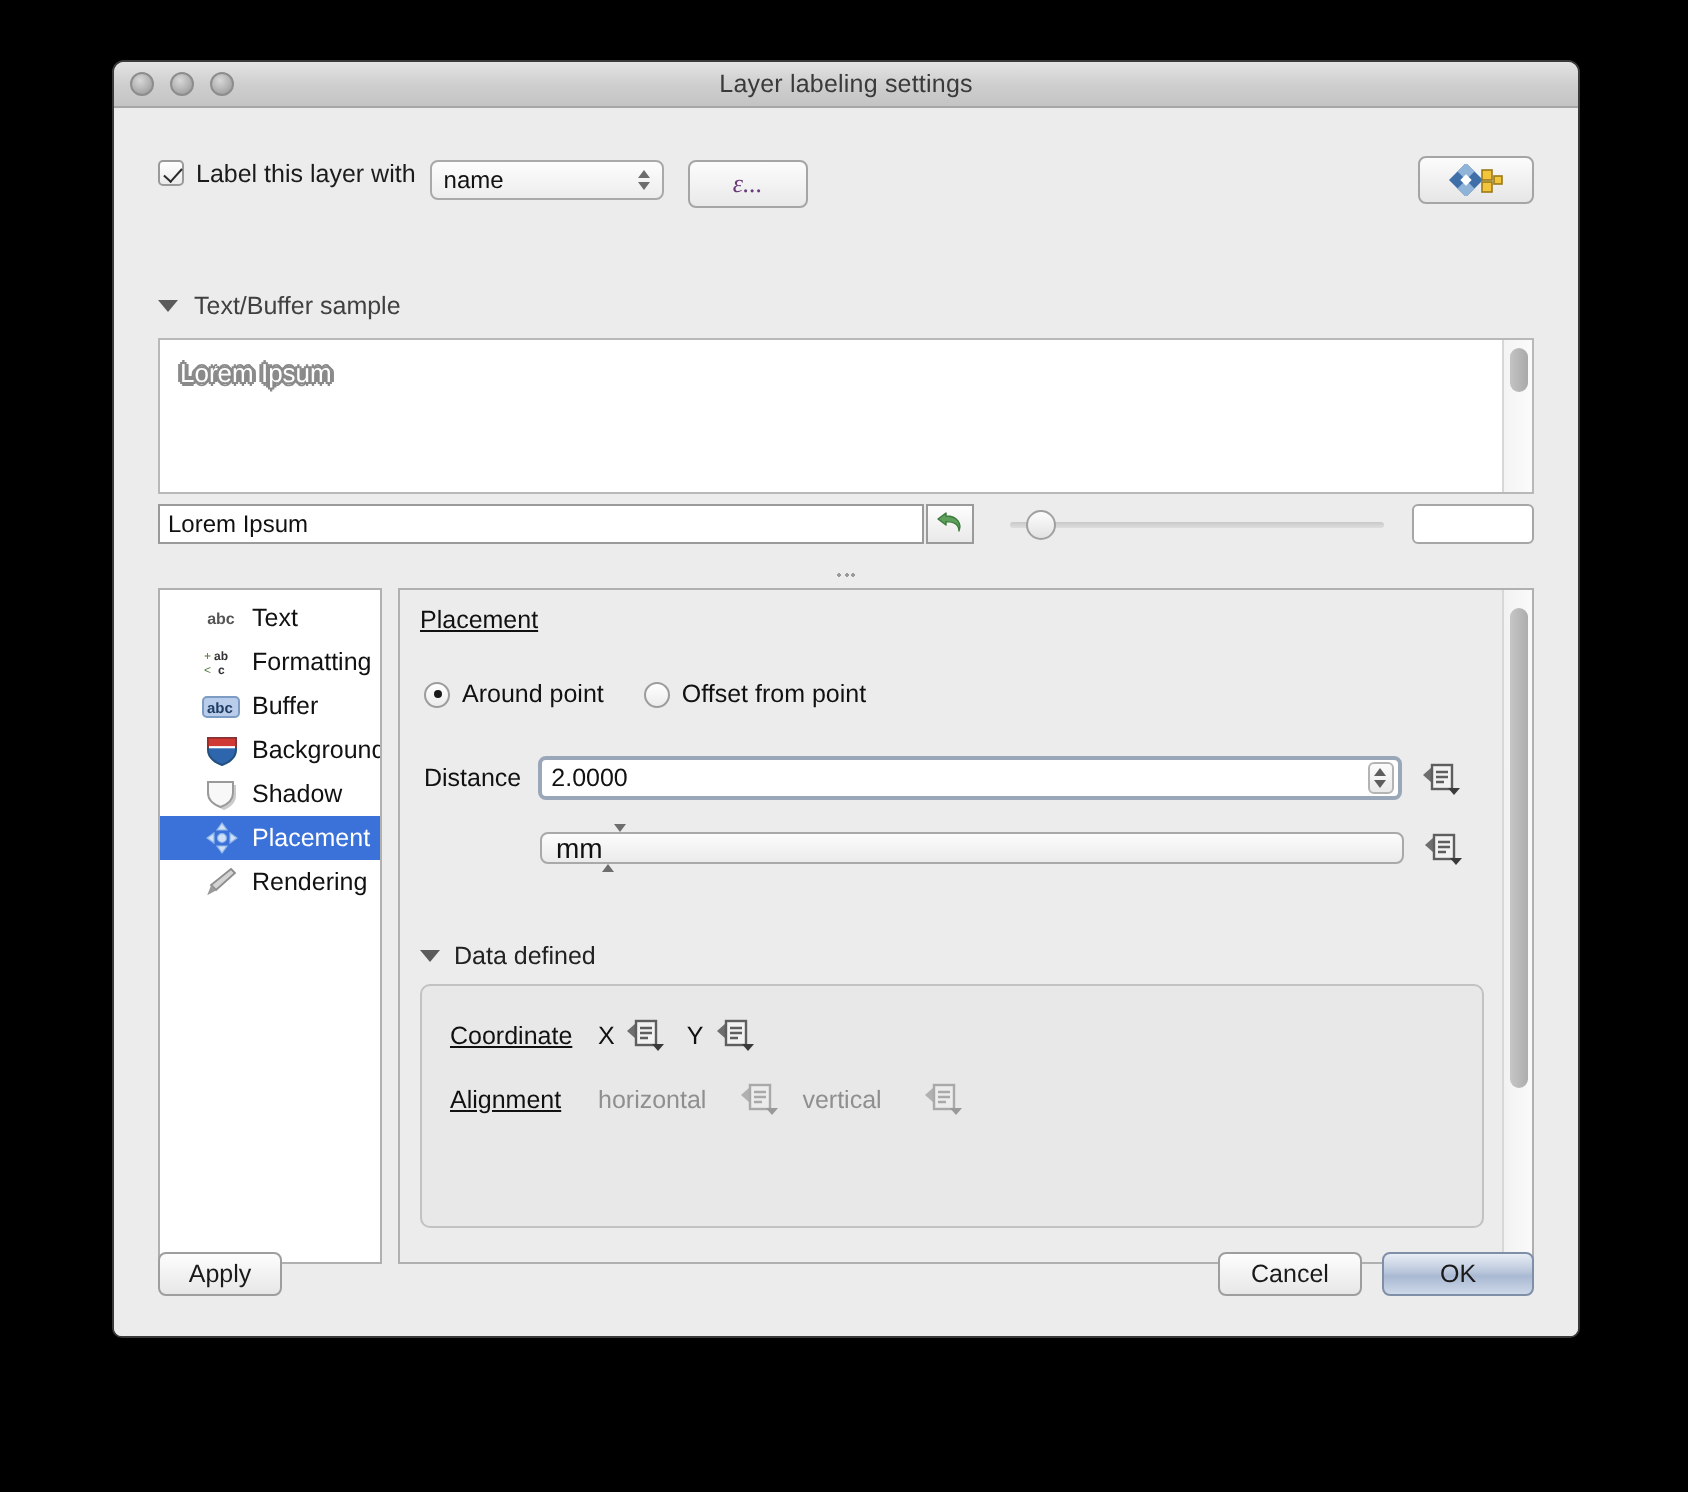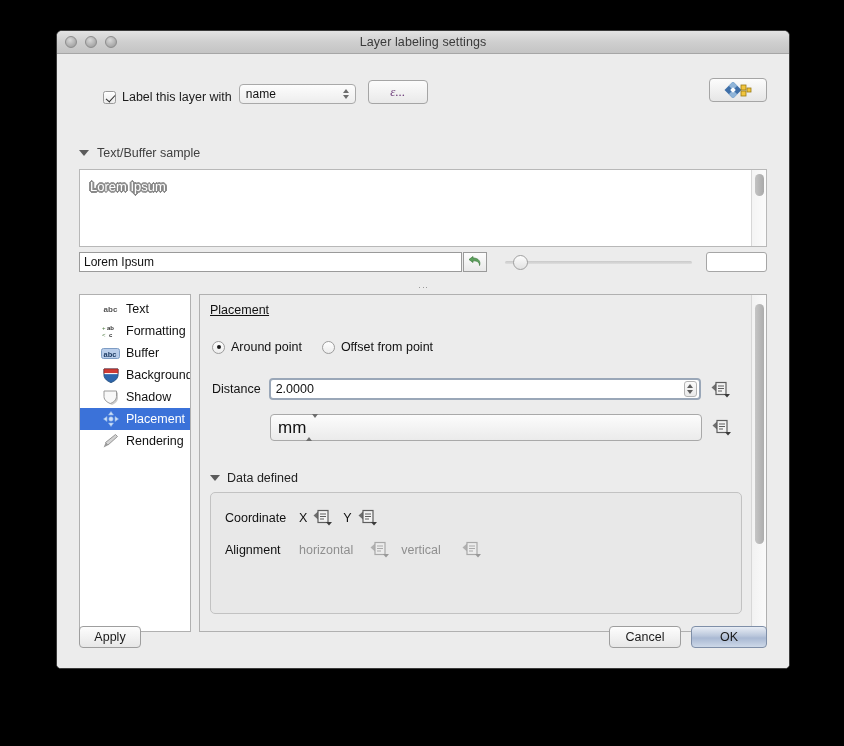--- a/index.html
+++ b/index.html
@@ -57,21 +57,21 @@
   .winbody {
     position: absolute;
     top: 23px; left: 0; right: 0; bottom: 0;
     background: #ececec;
   }
 
   
   .toprow {
     position: absolute;
     left: 22px; top: 26px;
-    display: flex; align-items: flex-end; margin-left: 24px;
+    display: flex; align-items: flex-start;
   }
   .chk {
     width: 13px; height: 13px;
     border: 1px solid #9a9a9a;
     border-radius: 2.5px;
     background: linear-gradient(to bottom,#ffffff,#ebebeb);
     box-sizing: border-box;
     position: relative;
     flex: none;
   }
@@ -372,28 +372,28 @@
     width: 22px; height: 20px;
     display: flex; align-items: center; justify-content: center;
   }
 
   .unit-row {
     position: absolute;
     left: 70px; top: 119px;
     display: flex; align-items: center;
   }
   .unit-combo {
-    width: 432px; height: 27px;
+    width: 432px; height: 16px;
     background: linear-gradient(to bottom,#fcfcfc,#ebebeb);
     border: 1px solid #a9a9a9;
     border-radius: 4px;
     box-sizing: border-box;
     display: flex; align-items: center;
     padding-left: 7px;
-    font-size: 17px; color: #111;
+    font-size: 14px; color: #111;
     position: relative;
   }
 
   .dd-hdr {
     position: absolute;
     left: 10px; top: 176px;
     display: flex; align-items: center;
     font-size: 12.5px; color: #222;
   }
   .dd-hdr .tri { margin-right: 7px; }
@@ -405,21 +405,21 @@
     background: #e8e8e8;
     border: 1px solid #c2c2c2;
     border-radius: 5px;
     box-sizing: border-box;
   }
   .dd-line {
     position: absolute;
     display: flex; align-items: center;
     font-size: 12.5px; color: #111;
   }
-  .dd-line .cap { width: 74px; }
+  .dd-line .cap { width: 74px; text-decoration: underline; }
   .dd-sub { color: #444; }
   .dd-sub.muted { color: #8f8f8f; }
 
   
   .ddicon { position: relative; width: 20px; height: 17px; }
   .ddicon svg { display: block; }
 
   
   .btn {
     height: 22px;

